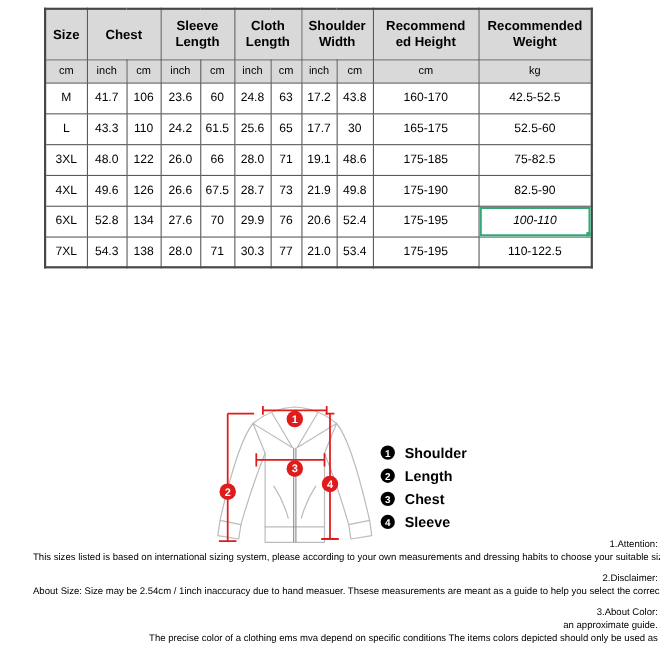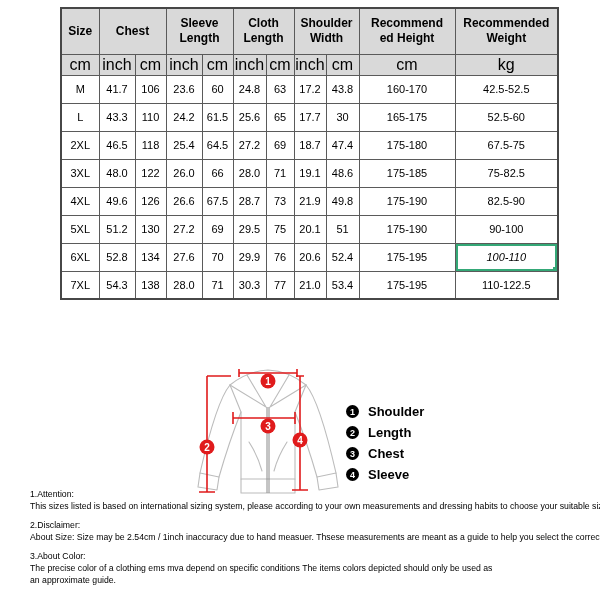--- a/index.html
+++ b/index.html
@@ -8,21 +8,21 @@
     position: relative;
     background: #ffffff;
     font-family: "Liberation Sans", sans-serif;
     color: #000;
     overflow: hidden;
   }
 
   
   .size-table {
     position: absolute;
-    left: 60px;
+    left: 40px;
     top: 7px;
     width: 497px;
     border-collapse: collapse;
     table-layout: fixed;
     border: 2px solid #474747;
   }
   .size-table th, .size-table td {
     border: 1px solid #5a5a5a;
     text-align: center;
     vertical-align: middle;
@@ -33,21 +33,21 @@
     height: 46px;
     background: #d9d9d9;
     font-size: 12px;
     font-weight: bold;
     white-space: pre-line;
     line-height: 15px;
   }
   .size-table thead tr.units th {
     height: 21px;
     background: #d9d9d9;
-    font-size: 16px;
+    font-size: 10px;
     font-weight: normal;
   }
   .size-table tbody td {
     height: 28px;
     background: #ffffff;
     font-size: 11px;
   }
   .size-table tbody td.hl {
     position: relative;
     box-shadow: inset 0 0 0 2px var(--select, #34a877);
@@ -89,21 +89,21 @@
     font-weight: bold;
     display: flex;
     align-items: center;
     justify-content: center;
     flex: 0 0 13px;
   }
   .lg-label { margin-left: 9px; font-size: 13px; font-weight: 600; }
 
   
   .notes { position: absolute; left: 30px; top: 488px; width: 568px; font-size: 8.7px; }
-  .note { margin-top: 7px; }
+  .note { margin-top: 7px; text-align: right; }
   .note:first-child { margin-top: 0; }
   .note-h, .note-line { line-height: 12px; white-space: nowrap; }
 </style>
 </head>
 <body>
 
 <table class="size-table">
   <colgroup>
     <col style="width:38px">
       <col style="width:36px">
@@ -167,33 +167,20 @@
         <td>24.2</td>
         <td>61.5</td>
         <td>25.6</td>
         <td>65</td>
         <td>17.7</td>
         <td>30</td>
         <td>165-175</td>
         <td>52.5-60</td>
       </tr>
       <tr>
-        <td>2XL</td>
-        <td>46.5</td>
-        <td>118</td>
-        <td>25.4</td>
-        <td>64.5</td>
-        <td>27.2</td>
-        <td>69</td>
-        <td>18.7</td>
-        <td>47.4</td>
-        <td>175-180</td>
-        <td>67.5-75</td>
-      </tr>
-      <tr>
         <td>3XL</td>
         <td>48.0</td>
         <td>122</td>
         <td>26.0</td>
         <td>66</td>
         <td>28.0</td>
         <td>71</td>
         <td>19.1</td>
         <td>48.6</td>
         <td>175-185</td>
@@ -204,33 +191,20 @@
         <td>49.6</td>
         <td>126</td>
         <td>26.6</td>
         <td>67.5</td>
         <td>28.7</td>
         <td>73</td>
         <td>21.9</td>
         <td>49.8</td>
         <td>175-190</td>
         <td>82.5-90</td>
-      </tr>
-      <tr>
-        <td>5XL</td>
-        <td>51.2</td>
-        <td>130</td>
-        <td>27.2</td>
-        <td>69</td>
-        <td>29.5</td>
-        <td>75</td>
-        <td>20.1</td>
-        <td>51</td>
-        <td>175-190</td>
-        <td>90-100</td>
       </tr>
       <tr>
         <td>6XL</td>
         <td>52.8</td>
         <td>134</td>
         <td>27.6</td>
         <td>70</td>
         <td>29.9</td>
         <td>76</td>
         <td>20.6</td>
@@ -311,16 +285,16 @@
     <div class="note">
       <div class="note-h">1.Attention:</div>
       <div class="note-line">This sizes listed is based on international sizing system, please according to your own measurements and dressing habits to choose your suitable size.</div>
     </div>
     <div class="note">
       <div class="note-h">2.Disclaimer:</div>
       <div class="note-line">About Size: Size may be 2.54cm / 1inch inaccuracy due to hand measuer. Thsese measurements are meant as a guide to help you select the correct size.</div>
     </div>
     <div class="note">
       <div class="note-h">3.About Color:</div>
+      <div class="note-line">an approximate guide.</div>
       <div class="note-line">The precise color of a clothing ems mva depend on specific conditions The items colors depicted should only be used as</div>
-      <div class="note-line">an approximate guide.</div>
     </div>
   </div>
 
 </body></html>

